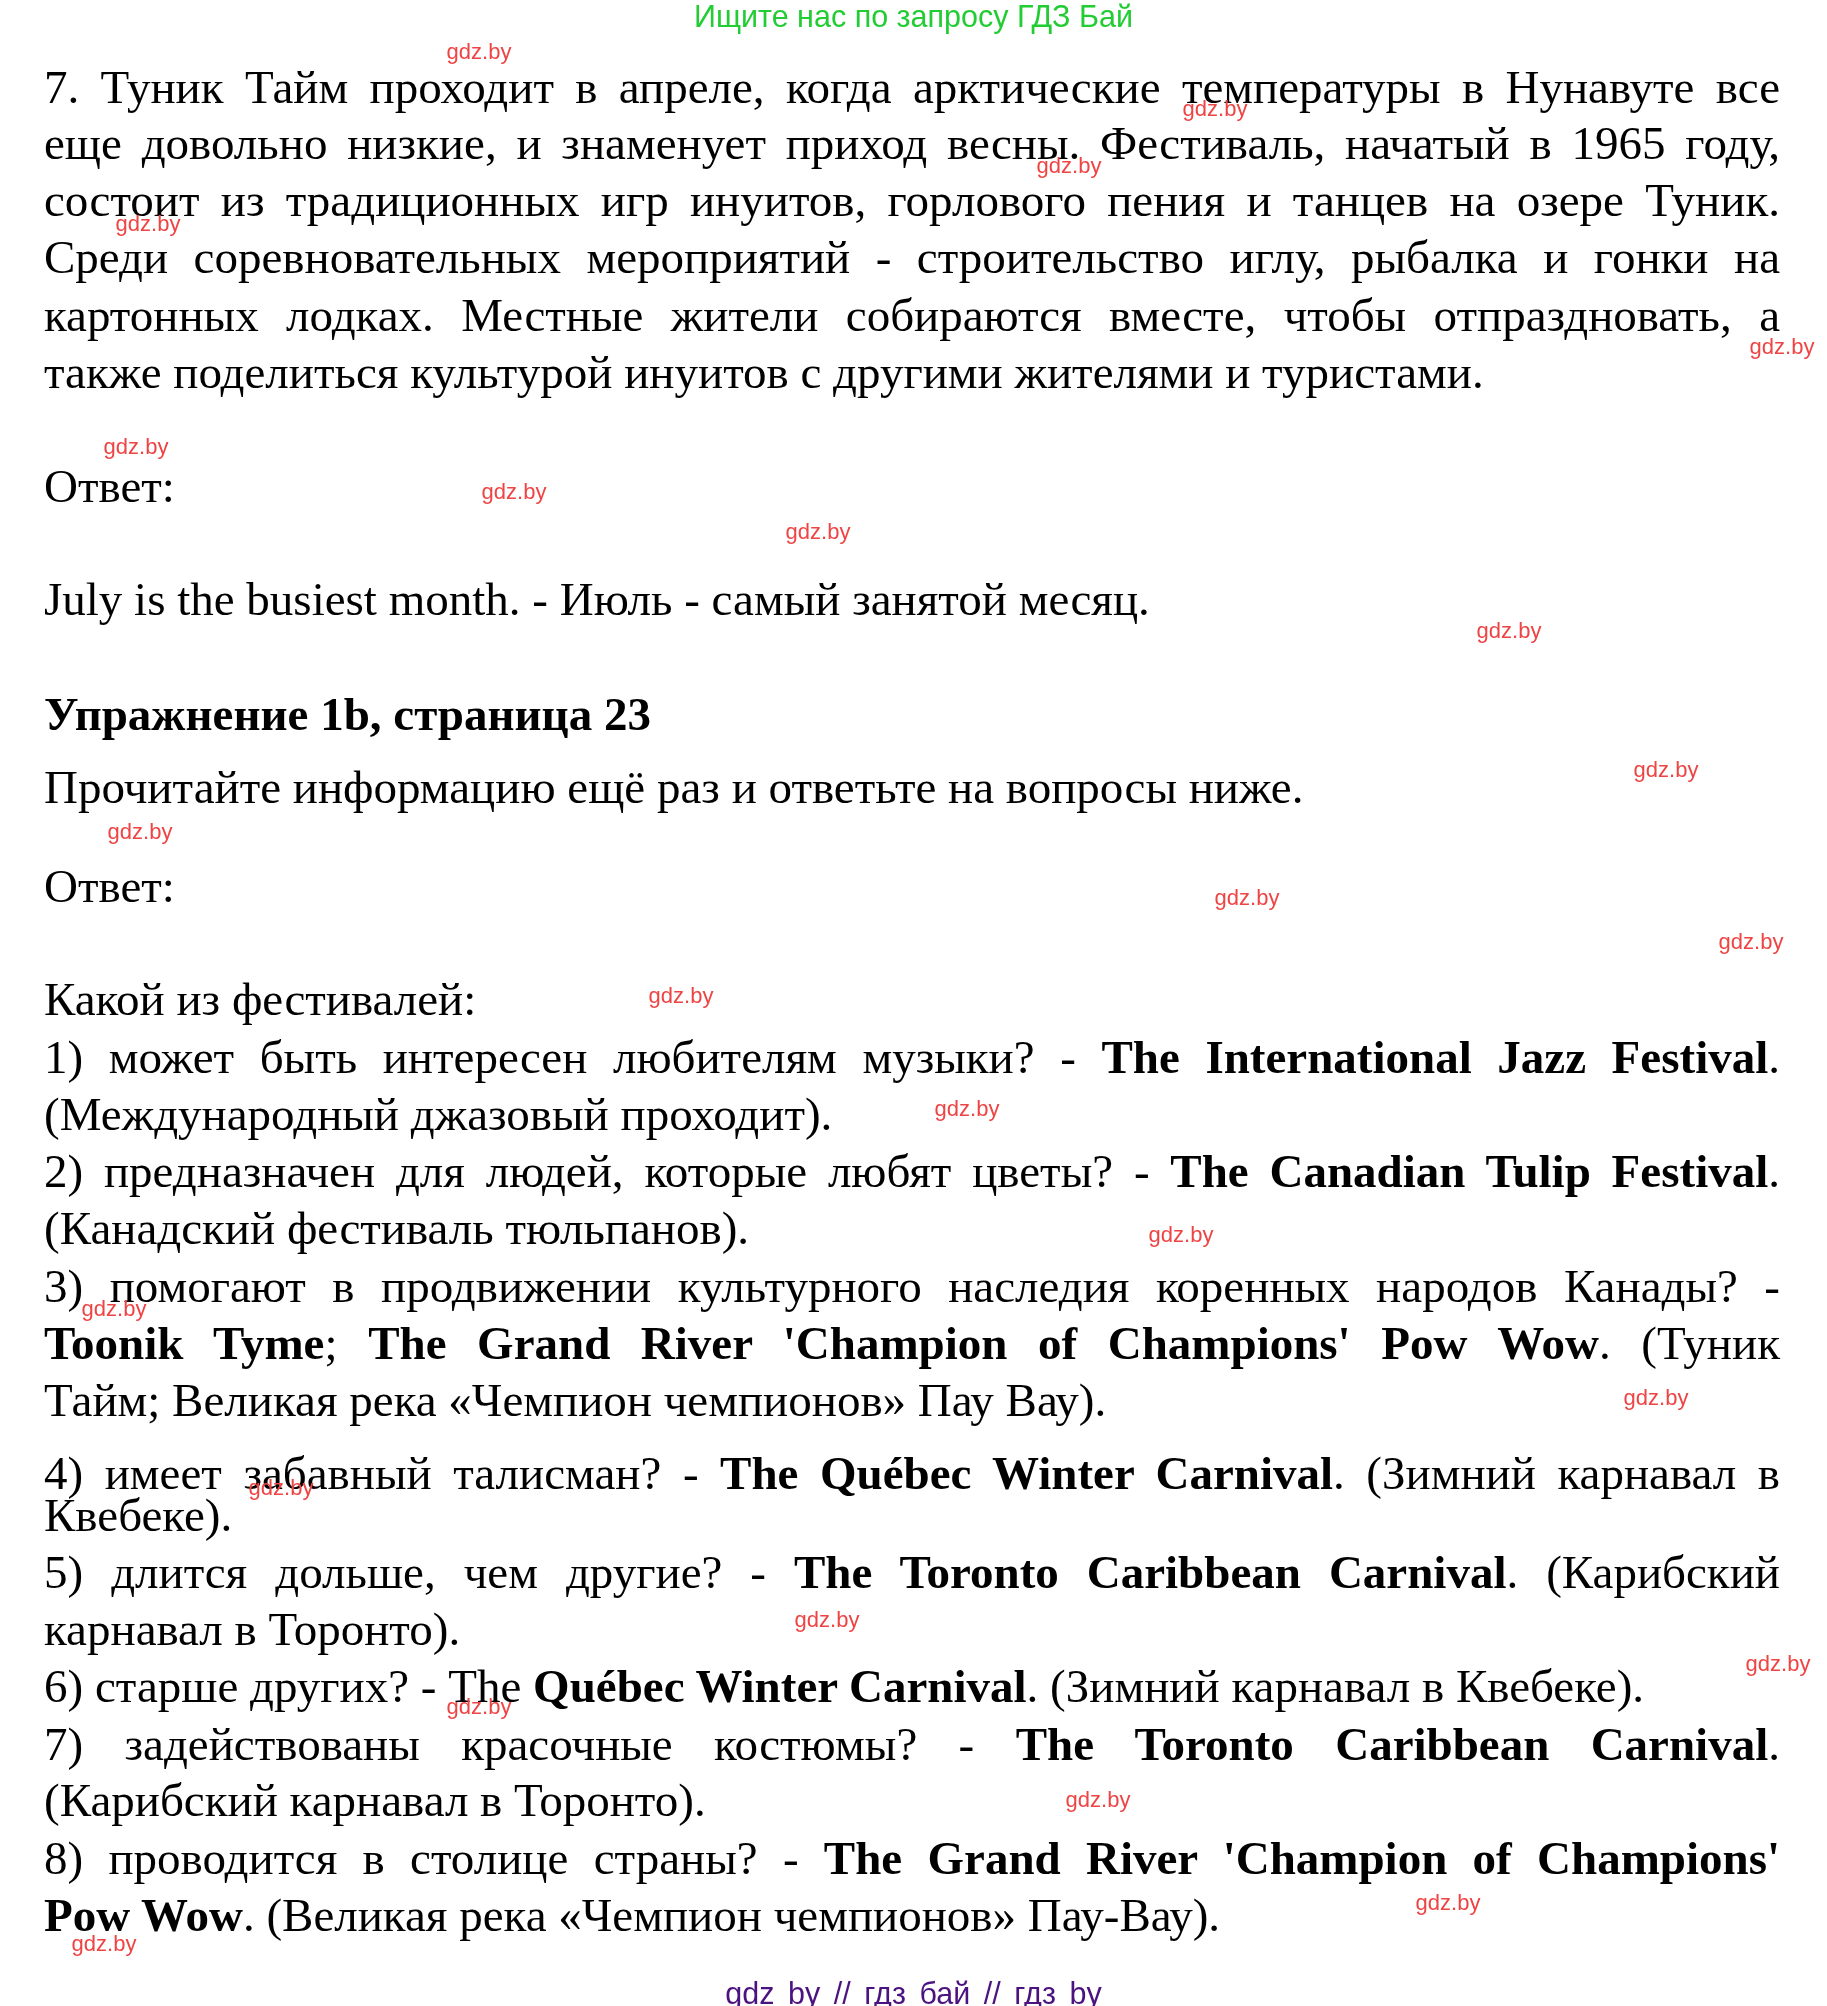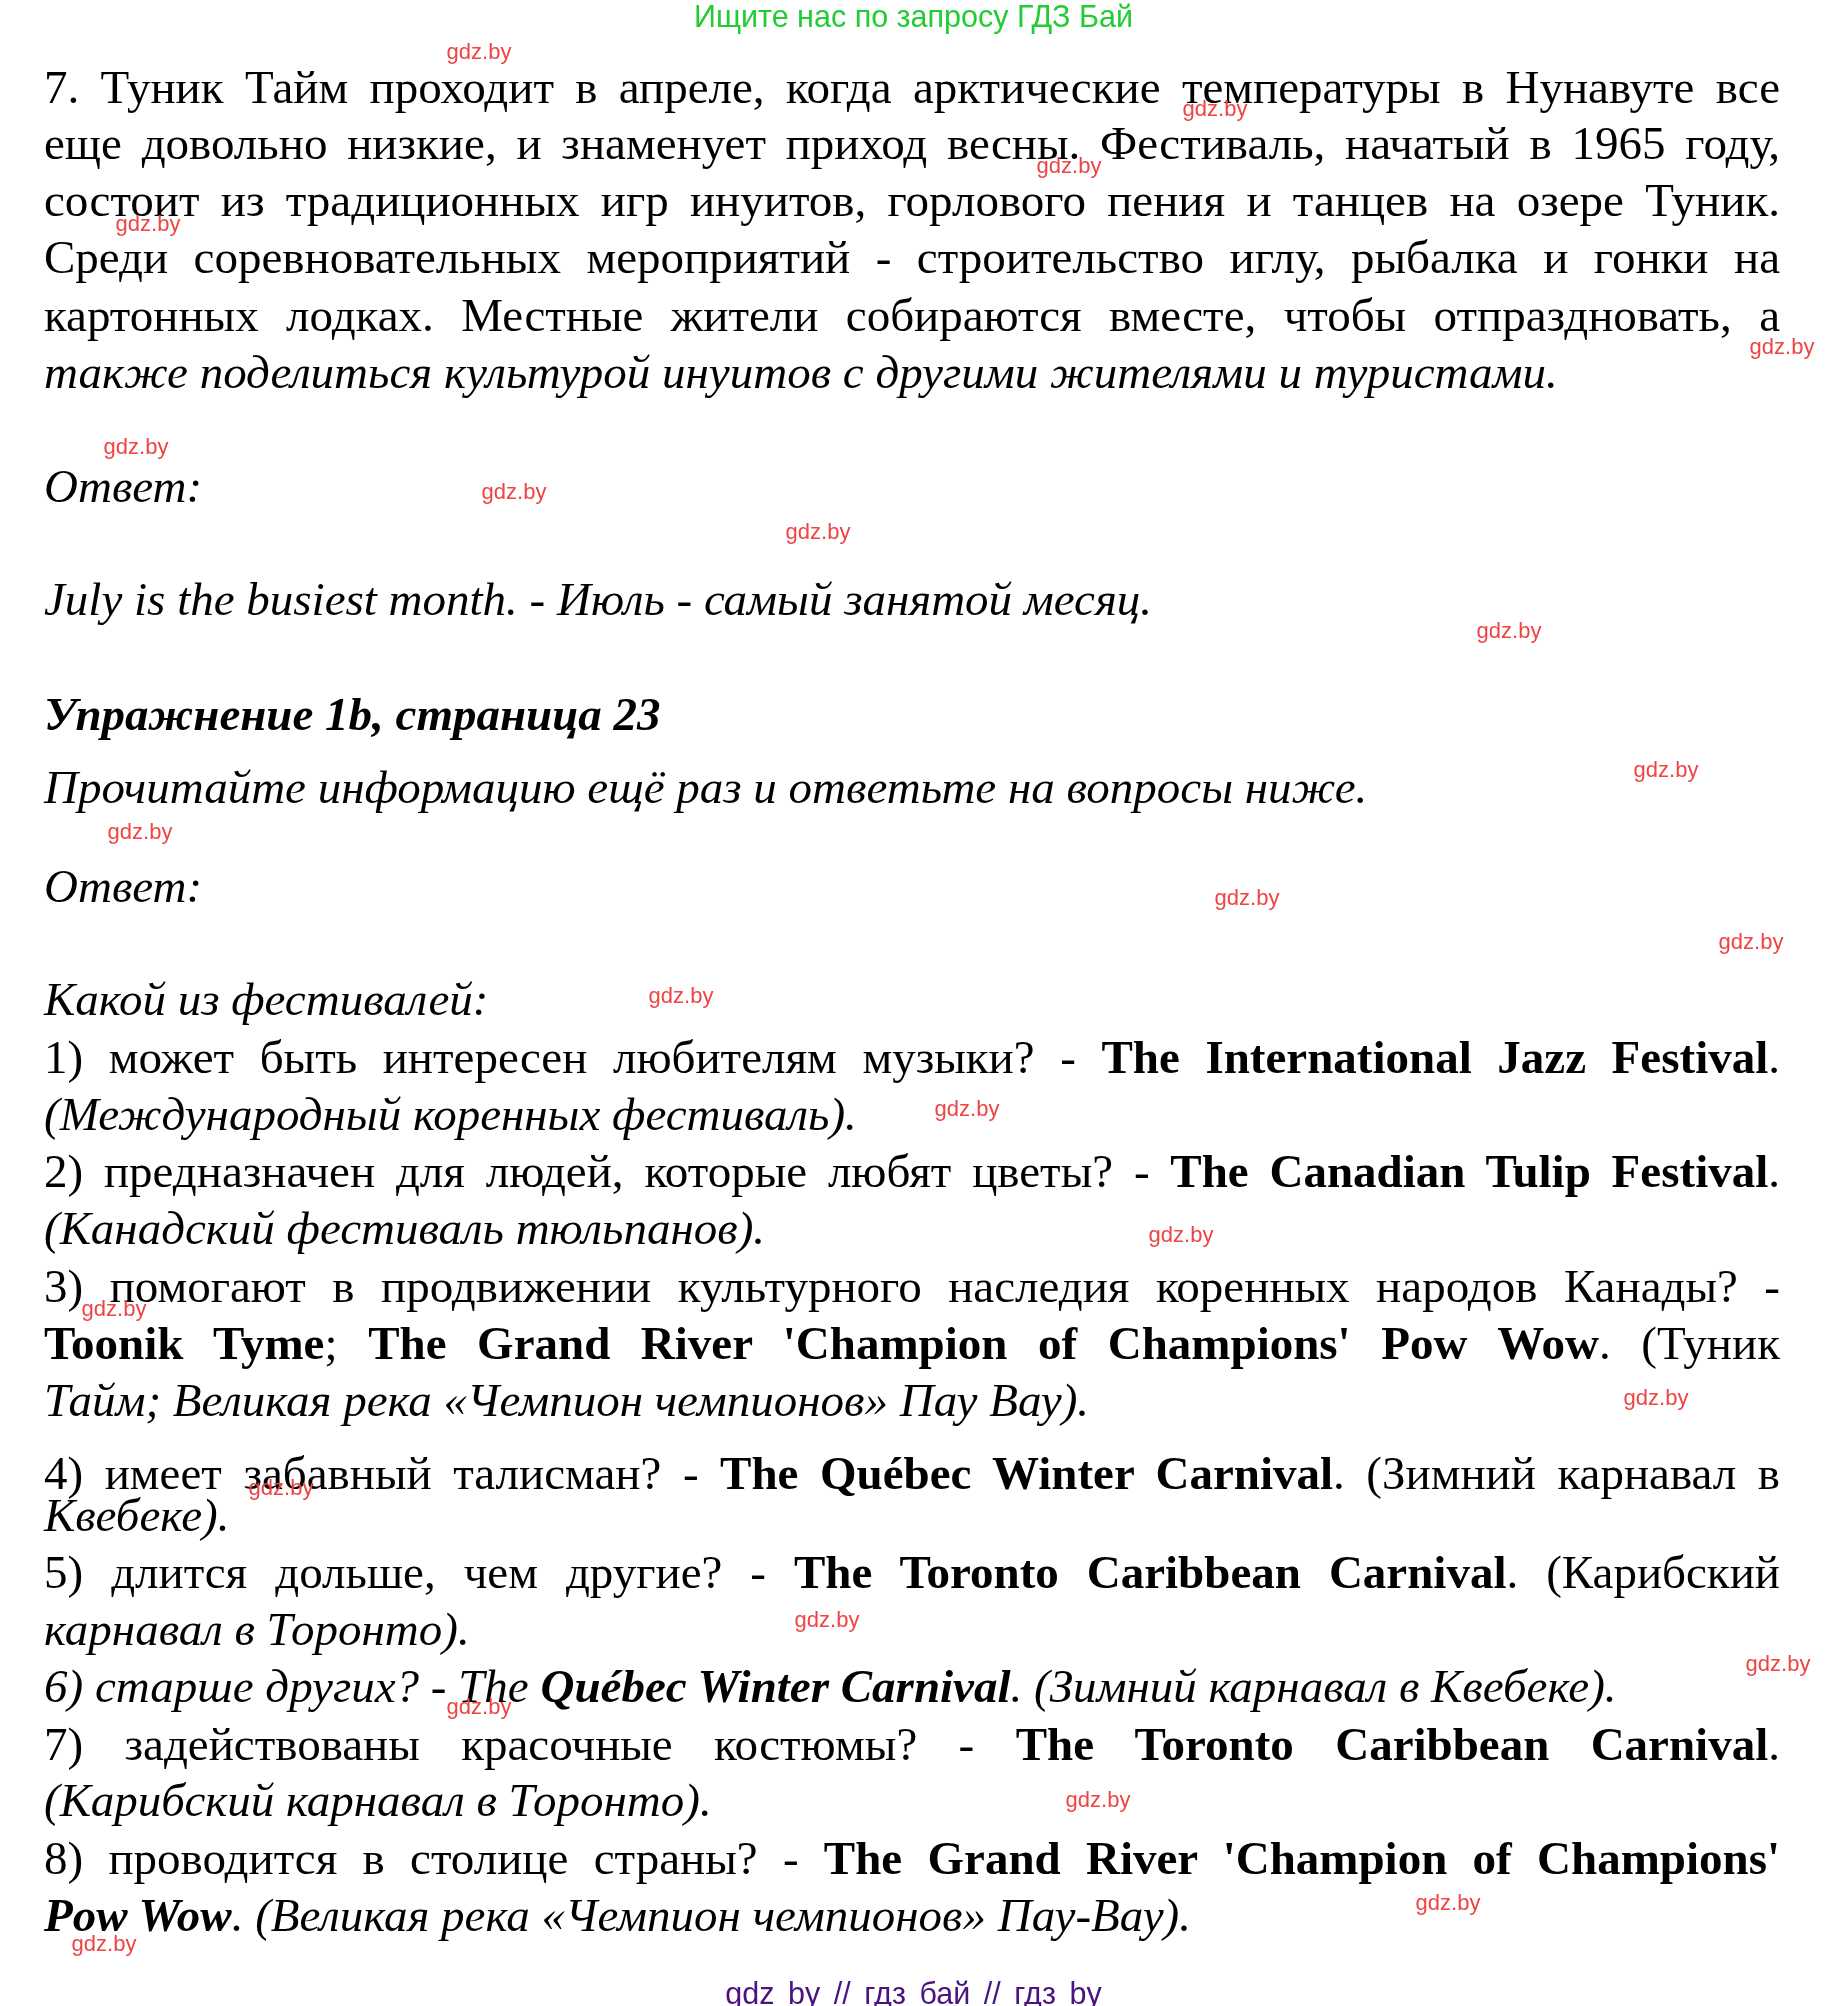--- a/index.html
+++ b/index.html
@@ -13,21 +13,21 @@
     position: absolute; left: 0; top: 1976px; width: 1827px; height: 34px;
     text-align: center; font-family: "Liberation Sans", sans-serif;
     font-size: 30.5px; line-height: 34px; color: #4b1380; word-spacing: 5.1px;
   }
   .line {
     position: absolute; left: 44px; width: 1736px; height: 58px;
     font-family: "Liberation Serif", serif; font-size: 47px; line-height: 58px;
     color: #000; white-space: nowrap;
     text-align: justify; text-align-last: justify;
   }
-  .line.left { text-align: right; text-align-last: left; font-style: italic; }
+  .line.left { text-align: right; text-align-last: left; }
   .line b { font-weight: bold; }
   .wm {
     position: absolute; font-family: "Liberation Sans", sans-serif;
     font-size: 22px; line-height: 24px; color: #ef4444; white-space: nowrap;
     transform: translate(-50%, -50%);
   }
 </style>
 </head>
 <body>
 
@@ -42,21 +42,21 @@
 
 <div class="line left" style="top:457px">Ответ:</div>
 <div class="line left" style="top:570px">July is the busiest month. - Июль - самый занятой месяц.</div>
 
 <div class="line left" style="top:685px;font-weight:bold">Упражнение 1b, страница 23</div>
 <div class="line left" style="top:758px">Прочитайте информацию ещё раз и ответьте на вопросы ниже.</div>
 <div class="line left" style="top:857px">Ответ:</div>
 <div class="line left" style="top:970px">Какой из фестивалей:</div>
 
 <div class="line" style="top:1028px"><span>1) может быть интересен любителям музыки? - </span><b>The International Jazz Festival</b><span>.</span></div>
-<div class="line left" style="top:1085px">(Международный коренных фестиваль).</div>
+<div class="line left" style="top:1085px">(Международный джазовый проходит).</div>
 
 <div class="line" style="top:1142px"><span>2) предназначен для людей, которые любят цветы? - </span><b>The Canadian Tulip Festival</b><span>.</span></div>
 <div class="line left" style="top:1199px">(Канадский фестиваль тюльпанов).</div>
 
 <div class="line" style="top:1257px">3) помогают в продвижении культурного наследия коренных народов Канады? -</div>
 <div class="line" style="top:1314px"><b>Toonik Tyme</b><span>; </span><b>The Grand River 'Champion of Champions' Pow Wow</b><span>. (Туник</span></div>
 <div class="line left" style="top:1371px">Тайм; Великая река «Чемпион чемпионов» Пау Вау).</div>
 
 <div class="line" style="top:1444px"><span>4) имеет забавный талисман? - </span><b>The Québec Winter Carnival</b><span>. (Зимний карнавал в</span></div>
 <div class="line left" style="top:1486px">Квебеке).</div>

